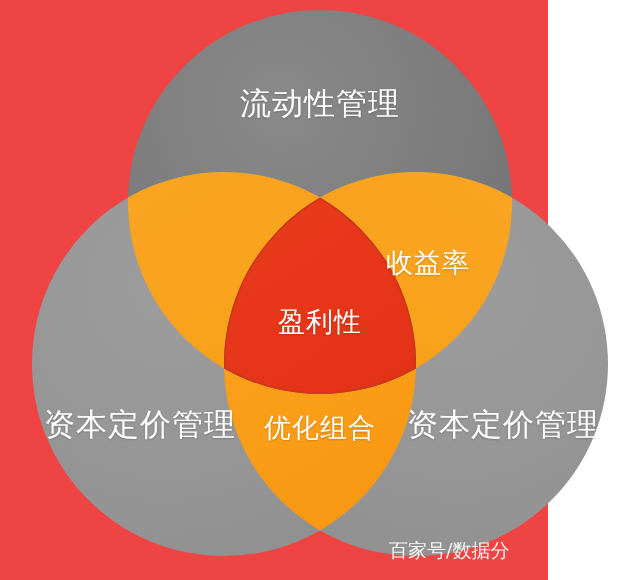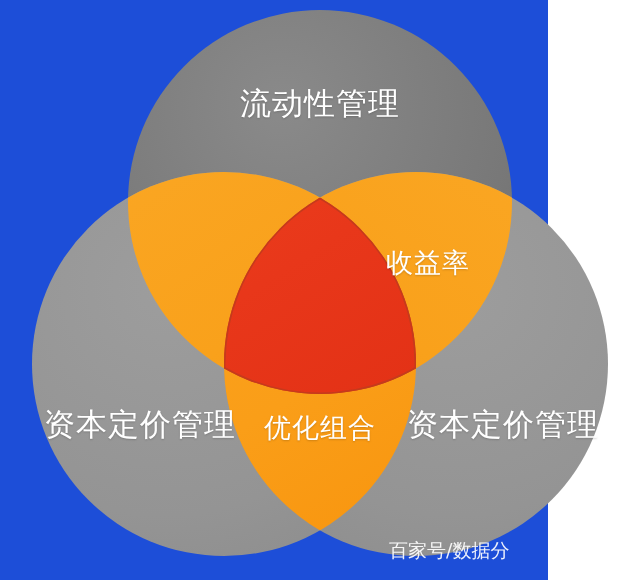--- a/index.html
+++ b/index.html
@@ -10,21 +10,21 @@
   body {
     width: 640px;
     height: 580px;
     overflow: hidden;
     font-family: "DejaVu Sans", "Liberation Sans", sans-serif;
   }
   #venn-root {
     position: relative;
     width: 548px;
     height: 580px;
-    background: #1d4ed8;
+    background: #ef4444;
   }
   #venn-svg {
     position: absolute;
     top: 0;
     left: 0;
     width: 640px;
     height: 580px;
   }
   .venn-label {
     position: absolute;
@@ -151,16 +151,17 @@
 
   <div class="venn-label label-circle" style="left:140px; top:425px;">资本定价管理</div>
 
   <div class="venn-label label-circle" style="left:503px; top:425px;">资本定价管理</div>
 
 
   <div class="venn-label label-lens" style="left:428px; top:263px;">收益率</div>
 
   <div class="venn-label label-lens" style="left:320px; top:428px;font-family:Liberation Serif, serif;">优化组合</div>
 
+  <div class="venn-label label-center" style="left:320px; top:322px;">盈利性</div>
 
   <div id="watermark">百家号/数据分</div>
 
 </div>
 
 </body></html>

